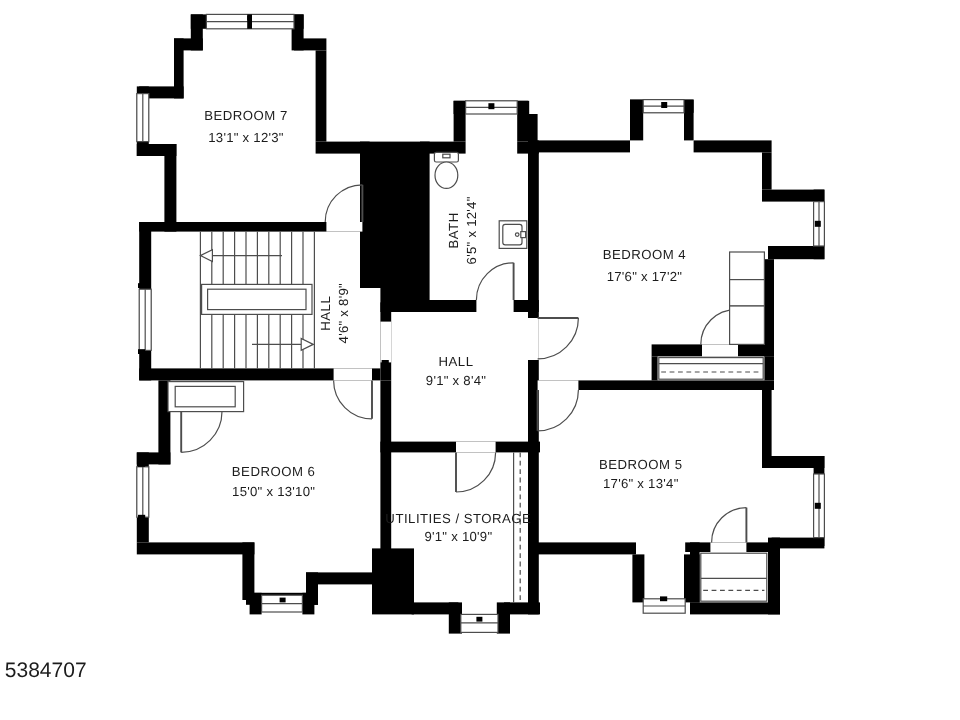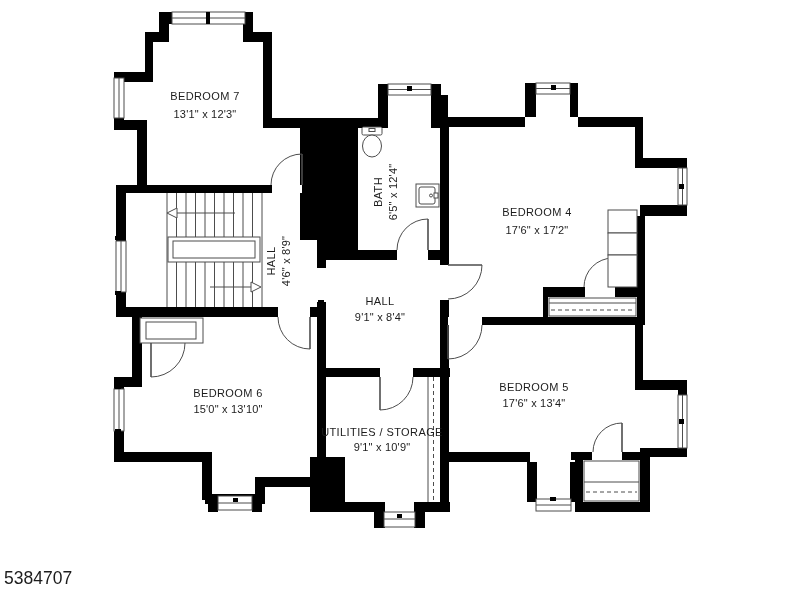--- a/index.html
+++ b/index.html
@@ -15,21 +15,21 @@
   .wall{fill:var(--wall);stroke:none;}
   .opening{fill:var(--bg);stroke:none;}
   .thin{stroke:var(--line);stroke-width:1;fill:none;}
   .thinf{stroke:var(--line);stroke-width:1;fill:var(--bg);}
   .leaf{stroke:var(--line);stroke-width:1.6;fill:none;}
   .dash{stroke:var(--line);stroke-width:1;fill:none;stroke-dasharray:4 3;}
   .win{fill:var(--bg);stroke:var(--line);stroke-width:1;}
   .tick{fill:var(--wall);}
   .room-name{font-size:11px;letter-spacing:.4px;fill:var(--text);text-anchor:middle;}
   .room-dim{font-size:11px;letter-spacing:.2px;fill:var(--text);text-anchor:middle;}
-  .photo-id{position:absolute;left:4px;top:568px;font-size:17.5px;color:var(--text);
+  .photo-id{position:absolute;left:4px;top:548px;font-size:17.5px;color:var(--text);
             font-family:"Liberation Sans", sans-serif;}
 </style>
 </head>
 <body>
 
 <div class="stage">
   <svg width="800" height="600" viewBox="0 0 800 600">
 
     <g>
 

